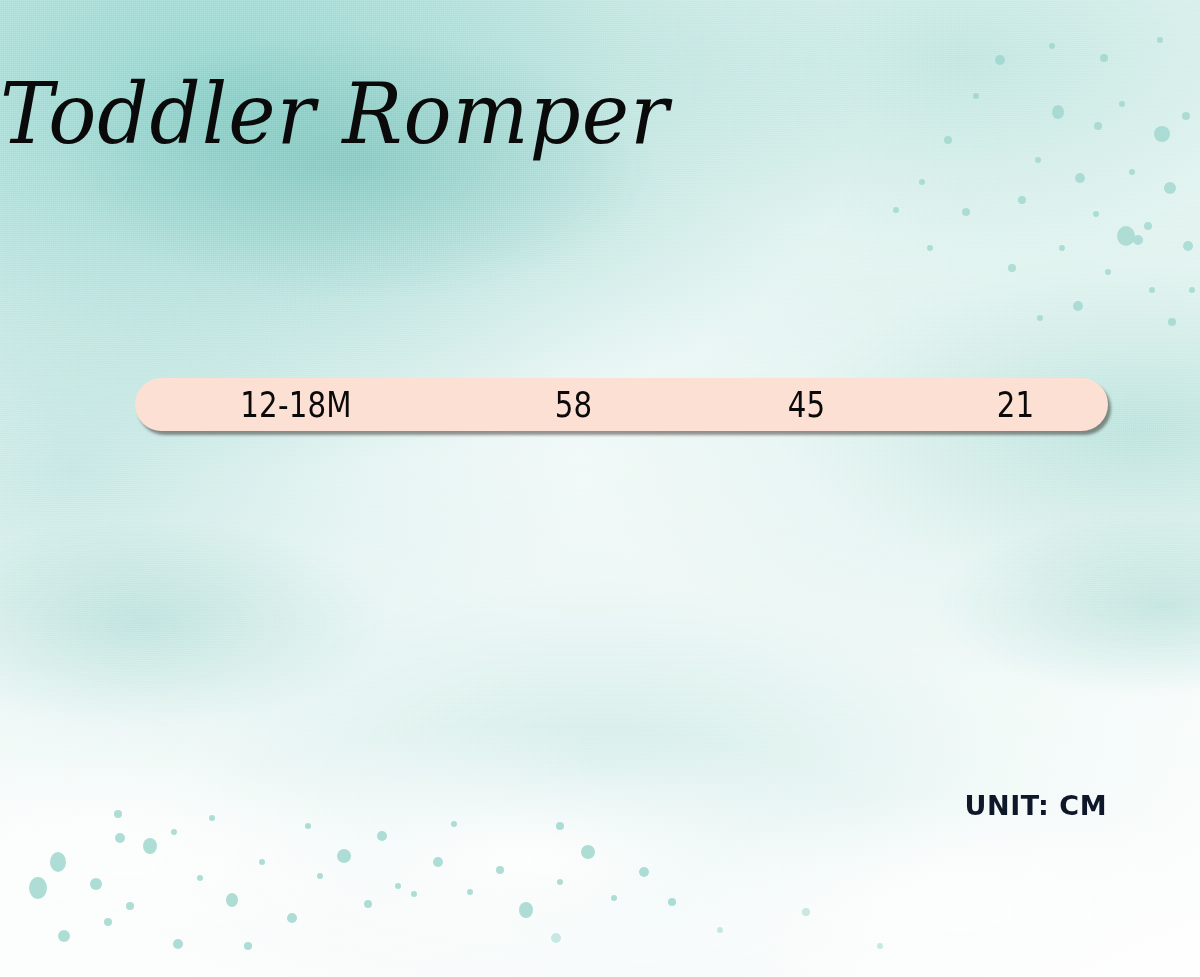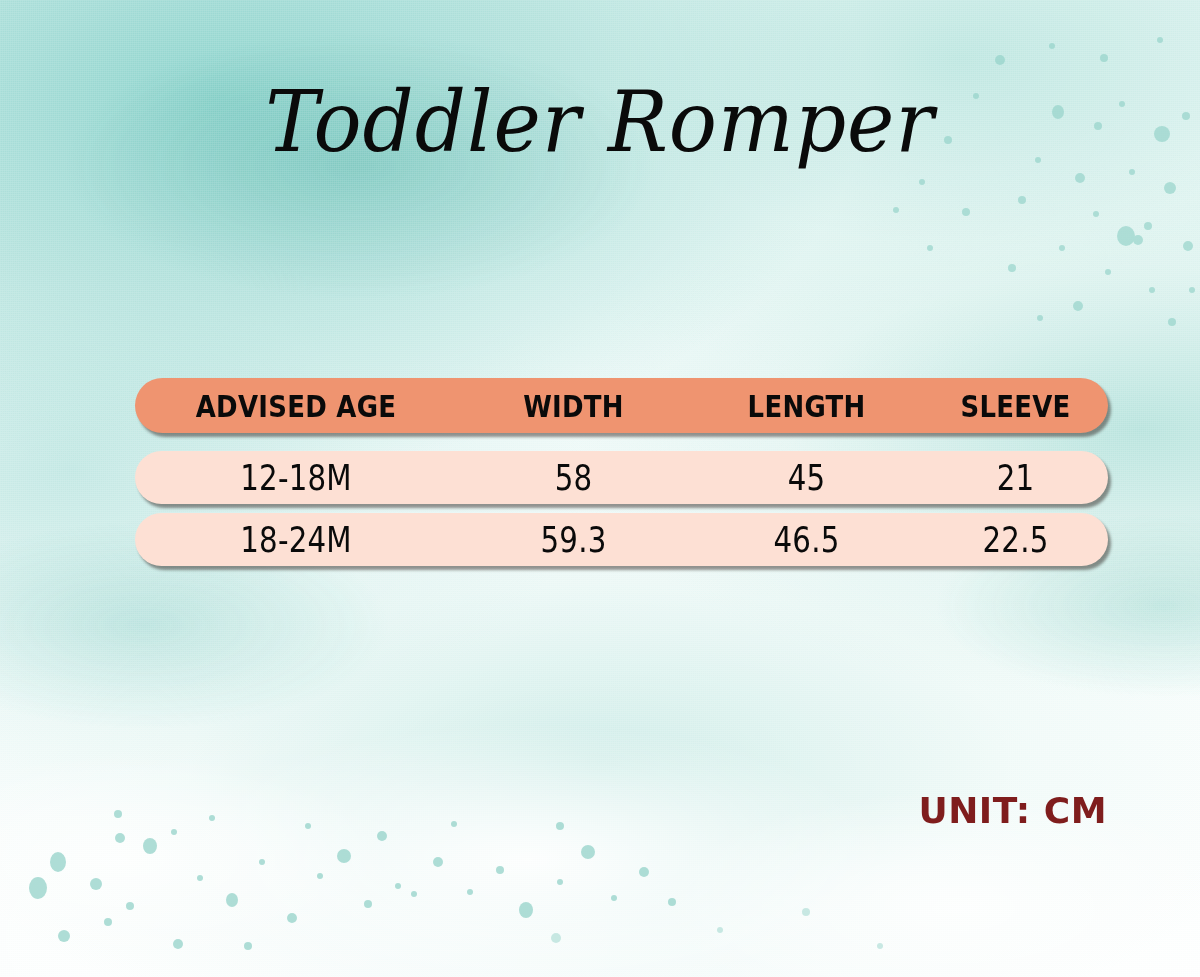--- a/index.html
+++ b/index.html
@@ -69,23 +69,22 @@
   }
 
   .splatter { position: absolute; inset: 0; pointer-events: none; }
 
   
   .titles {
     position: absolute;
     left: 0;
     right: 0;
     top: 72px;
-    text-align: center;
+    text-align: left;
     z-index: 5;
-    margin-top: 8px;
   }
 
   #main-title {
     font-family: "DejaVu Serif", "Liberation Serif", serif;
     font-style: italic;
     font-weight: 400;
     font-size: 80px;
     line-height: 1.05;
     color: #0a0a0a;
     letter-spacing: 1px;
@@ -163,23 +162,23 @@
   .col-length { flex: 0 0 233px; }
   .col-sleeve { flex: 0 0 185px; }
 
   
   #unit-note {
     position: absolute;
     right: 93px;
     top: 790px;
     font-family: "DejaVu Sans", "Liberation Sans", sans-serif;
     font-weight: 700;
-    font-size: 36px;
+    font-size: 27px;
     letter-spacing: 0.5px;
-    color: #7f1d1d;
+    color: #0f172a;
     z-index: 5;
   }
 </style>
 </head>
 <body>
 
 <div id="canvas">
 
   <div class="bg-layer bg-base"></div>
   <div class="bg-layer bg-wash-a"></div>
@@ -266,41 +265,29 @@
       <ellipse cx="880" cy="946" rx="3" ry="3"></ellipse>
     </g>
   </svg>
 
   <div class="titles">
     <h1 id="main-title">Toddler Romper</h1>
   </div>
 
   <div id="size-table">
 
-    <div class="row header-row">
-      <div class="cell col-age">ADVISED AGE</div>
-      <div class="cell col-width">WIDTH</div>
-      <div class="cell col-length">LENGTH</div>
-      <div class="cell col-sleeve">SLEEVE</div>
-    </div>
 
 
 
 
     <div class="row data-row">
       <div class="cell col-age">12-18M</div>
       <div class="cell col-width">58</div>
       <div class="cell col-length">45</div>
       <div class="cell col-sleeve">21</div>
     </div>
 
-    <div class="row data-row">
-      <div class="cell col-age">18-24M</div>
-      <div class="cell col-width">59.3</div>
-      <div class="cell col-length">46.5</div>
-      <div class="cell col-sleeve">22.5</div>
-    </div>
 
   </div>
 
   <div id="unit-note">UNIT: CM</div>
 
 </div>
 
 </body></html>

